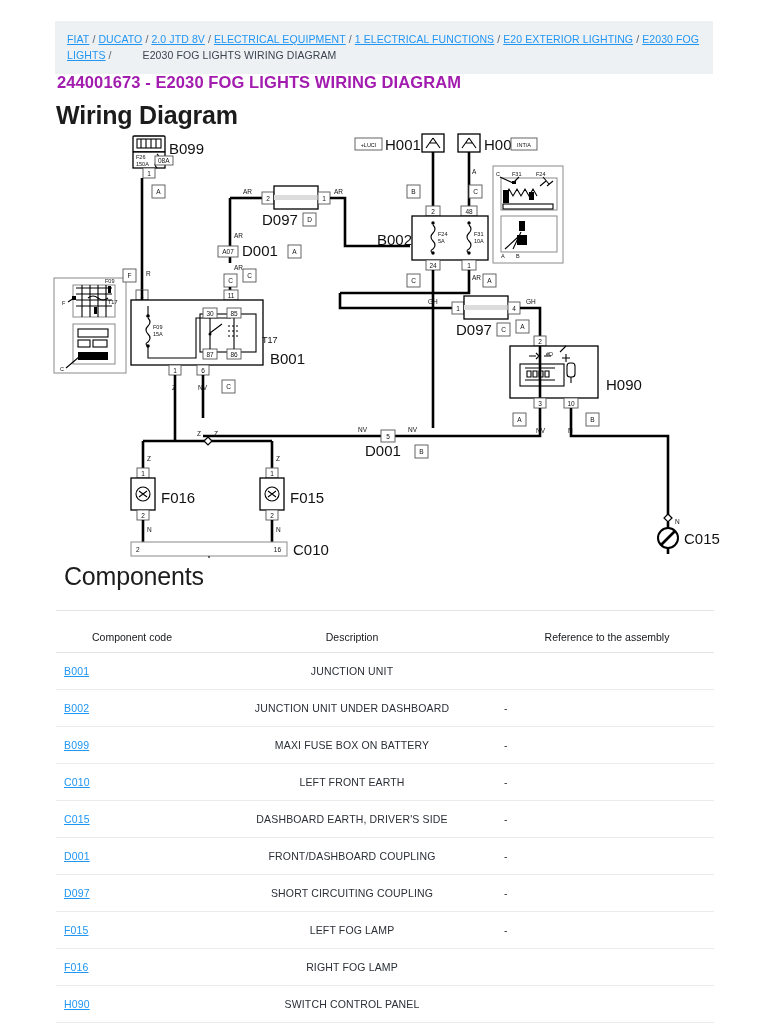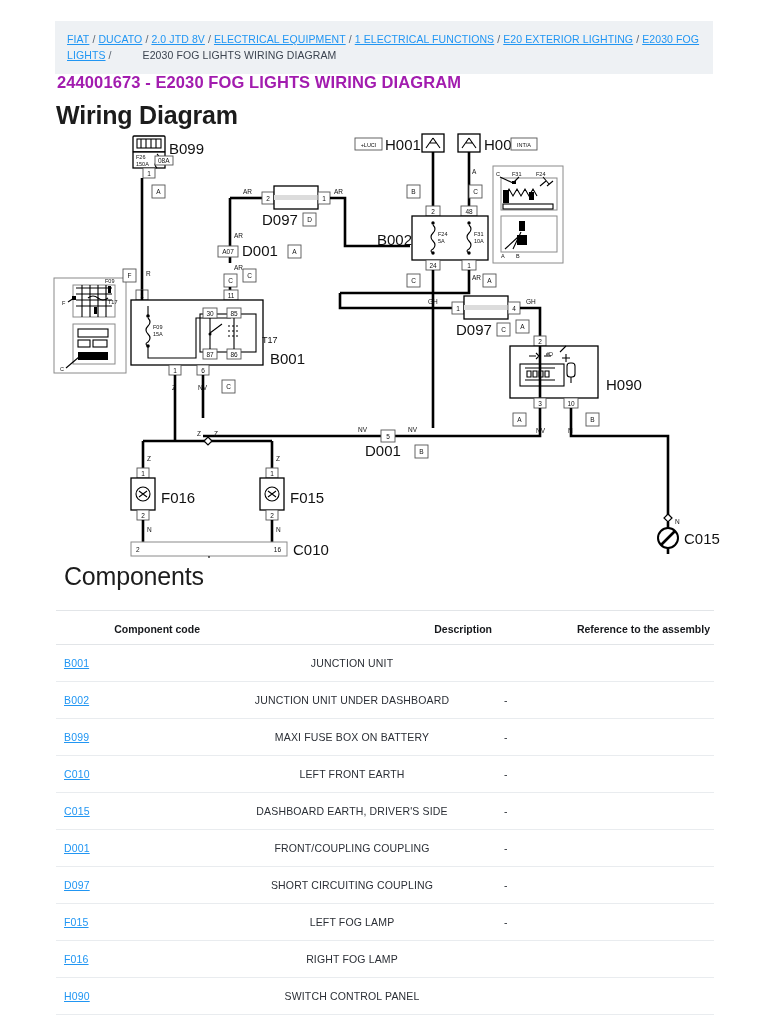--- a/index.html
+++ b/index.html
@@ -49,24 +49,24 @@
   .diagram svg { display: block; }
 
   
   .ctable {
     position: absolute; left: 56px; top: 610px;
     width: 658px;
     border-collapse: collapse;
     font-size: 10.5px;
   }
   .ctable thead th {
-    text-align: right;
-    font-size: 10.5px; font-weight: bold;
+    text-align: center;
+    font-size: 10.5px; font-weight: normal;
     color: #16181c;
-    padding: 12px 4px 9px 8px;
+    padding: 20px 4px 9px 8px;
     border-top: 1px solid #e2e5e8;
     border-bottom: 1px solid #e2e5e8;
   }
   .ctable tbody td {
     padding: 12px 4px 12px 8px;
     border-bottom: 1px solid #e9ecef;
     color: #2b2f36;
     letter-spacing: .15px;
     vertical-align: middle;
   }
@@ -453,21 +453,21 @@
           <td class="col-desc">LEFT FRONT EARTH</td>
           <td class="col-ref">-</td>
         </tr>
         <tr>
           <td class="code col-code"><a>C015</a></td>
           <td class="col-desc">DASHBOARD EARTH, DRIVER'S SIDE</td>
           <td class="col-ref">-</td>
         </tr>
         <tr>
           <td class="code col-code"><a>D001</a></td>
-          <td class="col-desc">FRONT/COUPLING COUPLING</td>
+          <td class="col-desc">FRONT/DASHBOARD COUPLING</td>
           <td class="col-ref">-</td>
         </tr>
         <tr>
           <td class="code col-code"><a>D097</a></td>
           <td class="col-desc">SHORT CIRCUITING COUPLING</td>
           <td class="col-ref">-</td>
         </tr>
         <tr>
           <td class="code col-code"><a>F015</a></td>
           <td class="col-desc">LEFT FOG LAMP</td>

